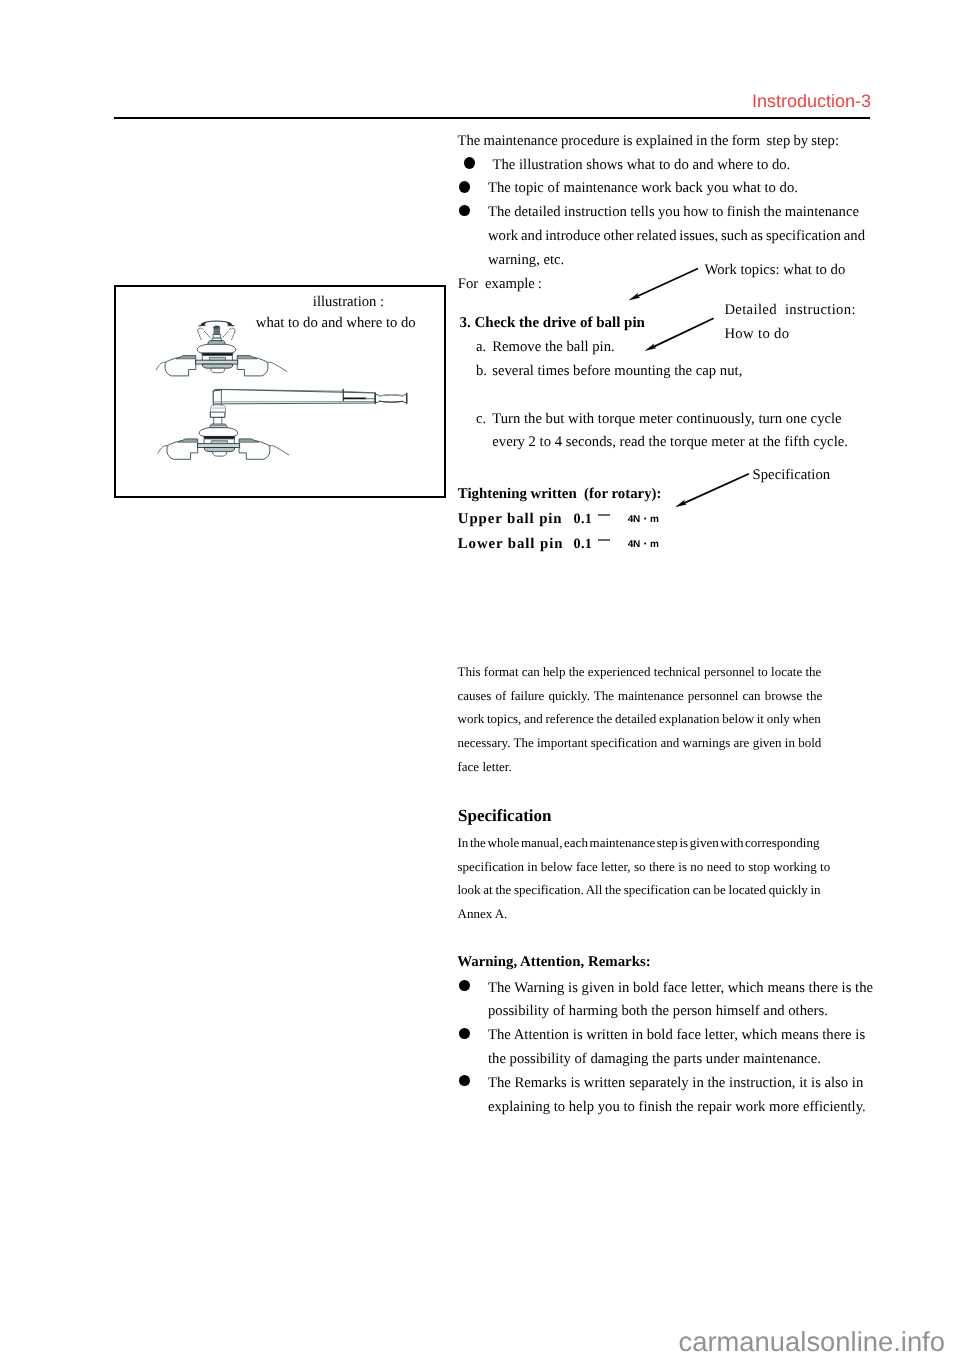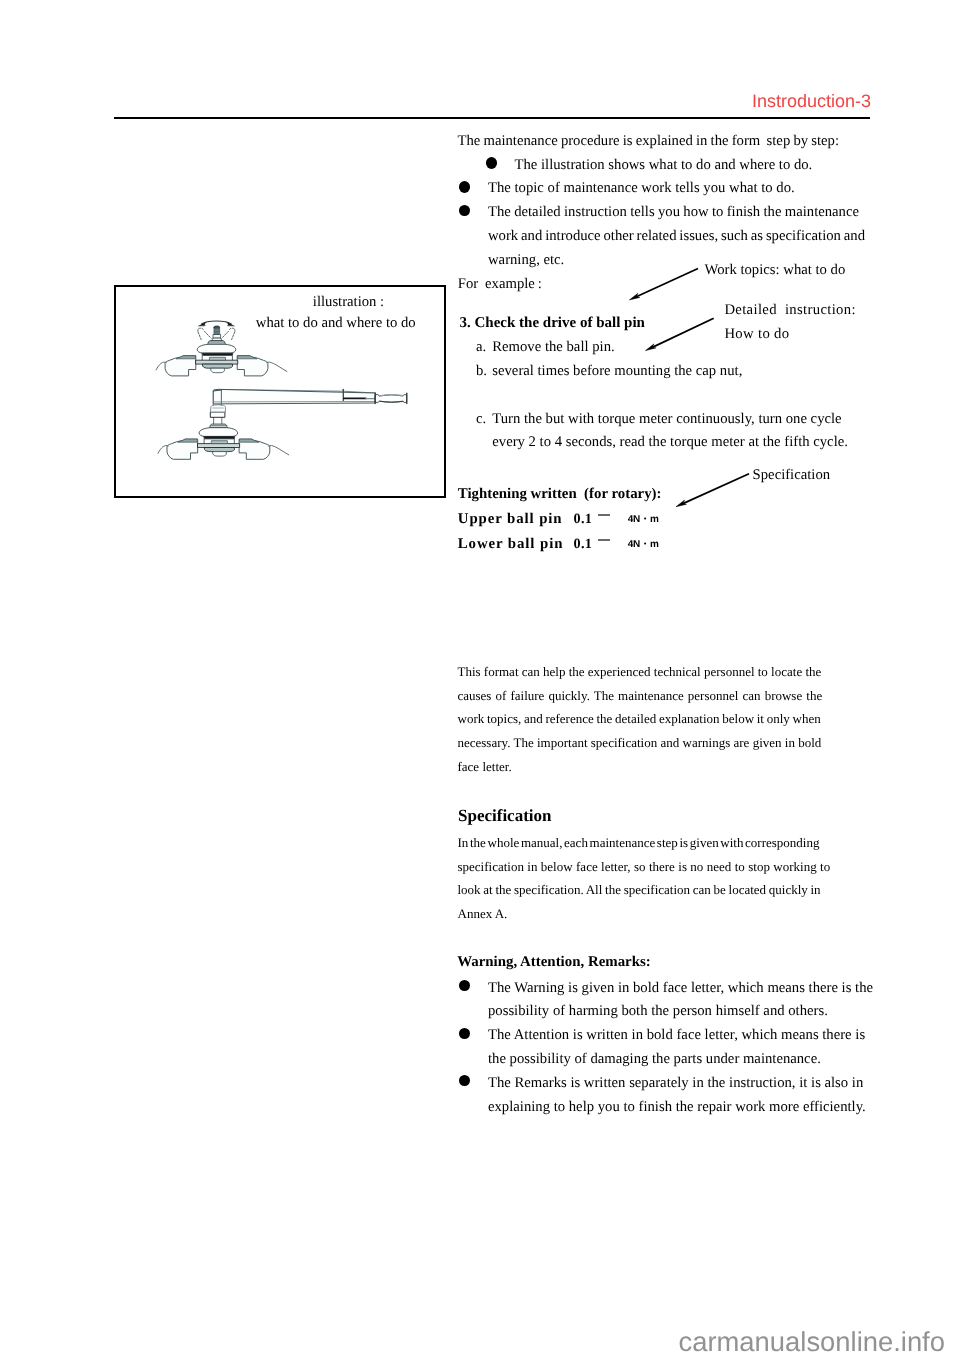--- a/index.html
+++ b/index.html
@@ -12,21 +12,21 @@
   
   #hdr-title{right:89px;top:90.5px;font-family:"Liberation Sans",sans-serif;font-size:18px;color:#ef4444;white-space:nowrap;}
   #hdr-rule{left:114px;top:116.5px;width:755.5px;height:2.2px;background:#000;}
 
   
   .rcol{font-size:14.7px;line-height:23.8px;color:#000;}
   #lead{left:457.5px;top:129.9px;}
   .bul{}
   .bul .dot{position:absolute;left:1.6px;top:3.8px;width:11.3px;height:11.6px;border-radius:50%;background:#000;}
   .bul .lines{margin-left:30.5px;}
-  #b1{left:484px;top:153.5px;text-decoration:underline;}
+  #b1{left:462px;top:153.5px;text-decoration:underline;}
   #b2{left:457.5px;top:177.3px;}
   #b3{left:457.5px;top:201.1px;}
   #forex{left:457.8px;top:272.7px;word-spacing:3.2px;}
 
   
   #co-work{left:704.5px;top:259.2px;}
   #co-det1{left:724.4px;top:298.8px;letter-spacing:0.34px;}
   #co-det2{left:724.4px;top:323.4px;letter-spacing:0.34px;}
   #co-spec{left:752.6px;top:464.0px;}
 
@@ -86,21 +86,21 @@
 
   <div class="abs rcol bul" id="b1">
     <span class="dot"></span>
     <div class="lines">
         <div class="lnrow"><span class="ln">The illustration shows what to do and where to do.</span></div>
       </div>
   </div>
   <div class="abs rcol bul" id="b2">
     <span class="dot"></span>
     <div class="lines">
-        <div class="lnrow"><span class="ln">The topic of maintenance work tells you what to do.</span></div>
+        <div class="lnrow"><span class="ln">The topic of maintenance work back you what to do.</span></div>
       </div>
   </div>
   <div class="abs rcol bul" id="b3">
     <span class="dot"></span>
     <div class="lines">
         <div class="lnrow"><span class="ln" style="word-spacing: -0.336594px;">The detailed instruction tells you how to finish the maintenance</span></div>
         <div class="lnrow"><span class="ln" style="word-spacing: -0.79985px;">work and introduce other related issues, such as specification and</span></div>
         <div class="lnrow"><span class="ln">warning, etc.</span></div>
       </div>
   </div>

